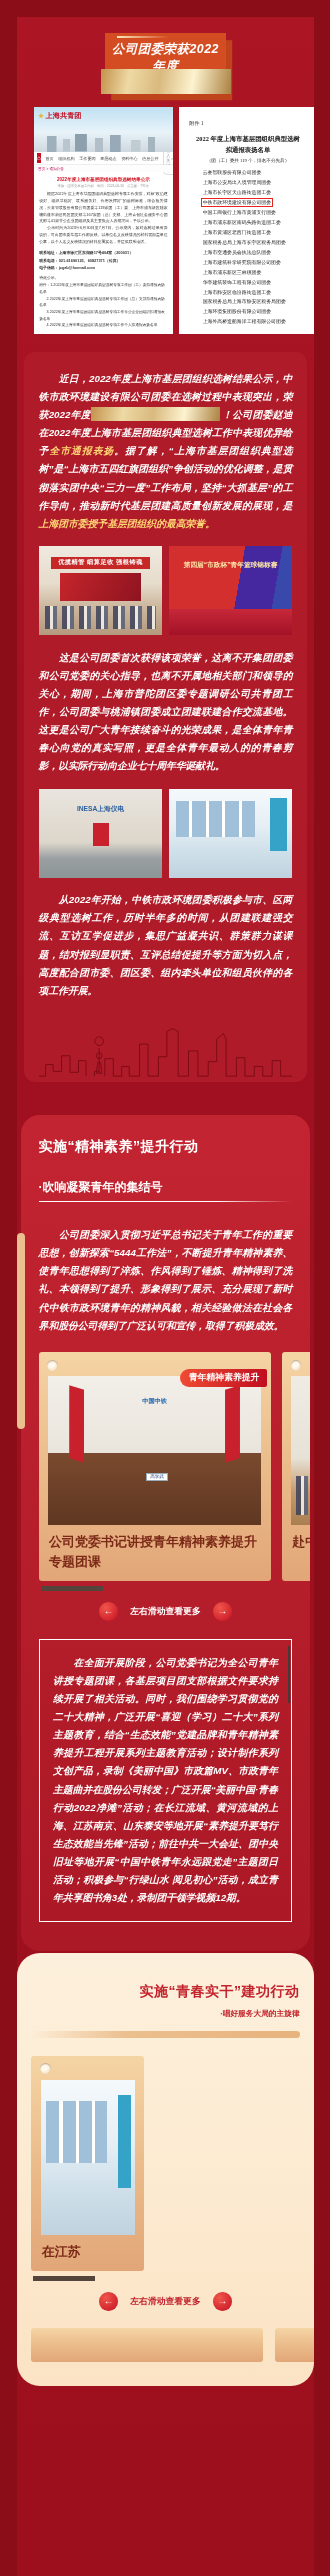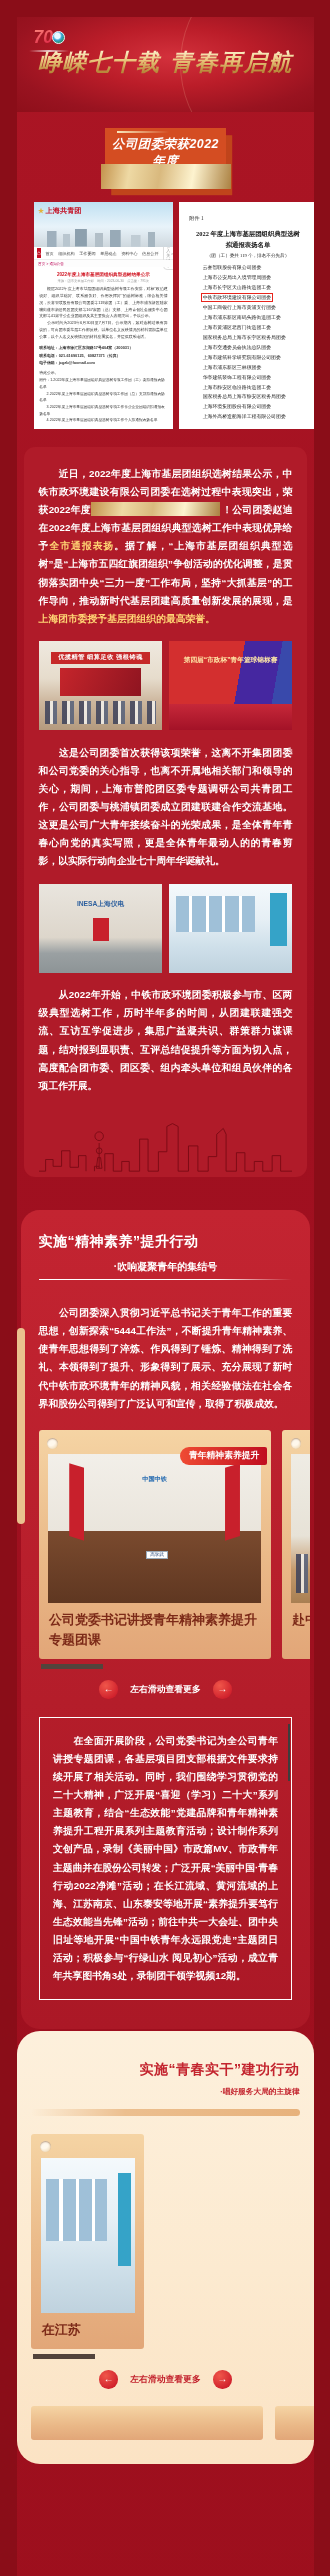--- a/index.html
+++ b/index.html
@@ -69,21 +69,21 @@
 
   .doc-att { font-size:5.2px; color:#222; margin-bottom:7.2px; }
   .doc-title { font-size:6.4px; font-weight:bold; color:#111; text-align:center; line-height:1.6; white-space:pre-line; }
   .doc-note { font-size:4.6px; color:#222; text-align:center; margin:3.1px 0 5.2px; }
   .doc-item { font-size:4.9px; color:#222; line-height:1.62; padding:1px 0 1px 13.4px; }
   .doc-item.boxed { position:relative; }
   .doc-item.boxed span { outline:1px solid #e8251d; outline-offset:1px; }
 
   
   .box1 { margin:18.5px 7.2px 0; background:#b01b29; border-radius:11.3px; padding:17.5px 14.4px 0; overflow:hidden; }
-  .wp { color:#fff; font-size:9.8px; font-weight:bold; line-height:1.85; text-align:justify; }
+  .wp { color:#fff; font-size:9.8px; font-weight:bold; line-height:1.85; text-align:justify;font-style:italic; }
   .wp .gold { color:#ffd574; }
   .gold-inline { display:inline-block; width:129px; height:13.4px; vertical-align:-2.6px; margin-right:2.1px;
     background:linear-gradient(100deg,#c3924c 0%,#eed9a4 25%,#d9b97e 48%,#fdf3cf 72%,#ab8142 100%); }
   .pgrid { display:flex; gap:6.2px; margin:13.4px 0; }
   .pgrid .ph { flex:1; height:89px; }
 
   
   .ph { position:relative; overflow:hidden; background:#ccc; }
   .in-banner { position:absolute; color:#fff; font-weight:bold; text-align:center; }
   .ph-stage { background:linear-gradient(180deg,#efe9df 0%,#e6dccc 42%,#cdb79e 68%,#b49a7e 100%); }
@@ -117,21 +117,21 @@
   .ph-hearts { background:linear-gradient(180deg,#efece4 0%,#e7e2d7 55%,#c49a6c 78%,#a97f52 100%); }
 
   
   .skyline { display:block; width:100%; height:68px; margin-top:14.4px; }
 
   
   .redcard { position:relative; margin:33px 4.1px 0; background:linear-gradient(180deg,#c32431 0%,#b41d2a 60%,#ab1826 100%);
     border-radius:18.5px; padding:15.5px 17.5px 29px; }
   .redcard .accent { position:absolute; left:-4.1px; top:118px; width:8.2px; height:196px; background:#eac18e; border-radius:5.2px; }
   .sec-title-w { color:#fff; font-size:14px; font-weight:bold; letter-spacing:0.5px; margin-top:7.2px; }
-  .sec-sub-w { color:#fff; font-size:10px; font-weight:bold; margin-top:9px;text-align:center; }
+  .sec-sub-w { color:#fff; font-size:12px; font-weight:bold; margin-top:23px; }
   .white-line { height:1px; background:linear-gradient(90deg,#fff 70%,rgba(255,255,255,0)); margin-top:5.2px; }
 
   
   .creamcard { position:relative; background:linear-gradient(180deg,#fdf0dc 0%,#fcead0 55%,#fbe3c4 100%);
     border-radius:23px; padding:30px 14.4px 24px; margin-top:2.1px; }
   .sec-title-r { color:#c3242e; font-size:14px; font-weight:bold; text-align:right; letter-spacing:0.5px; }
   .sec-sub-r { color:#c3242e; font-size:7.7px; font-weight:bold; text-align:right; margin-top:8.2px; }
   .tan-divider { height:6.7px; border-radius:3.6px; margin-top:12.4px;
     background:linear-gradient(90deg,rgba(236,191,143,0) 0%,#ecbf8f 35%,#e7b27c 100%); }
 
@@ -159,27 +159,20 @@
   
   .wbox { position:relative; border:1px solid #fff; margin-top:18.5px; padding:13.4px 13.4px; }
   .wbox .thumb { position:absolute; right:1px; top:5.2px; width:2.6px; height:57px; background:#3d3d3d; } .mt24{margin-top:24px} .mt28{margin-top:14.4px}
 </style>
 </head>
 <body>
 
 <div class="page">
 <div class="content">
 
-  <div class="banner">
-    <div class="logo70">
-      <span class="seven">70</span><span class="zero"></span>
-      <div class="logo-sub"></div>
-    </div>
-    <div class="banner-title">峥嵘七十载  青春再启航</div>
-  </div>
 
   <div class="badge-wrap">
     <div class="badge-box">
       <div class="badge-title">公司团委荣获2022年度</div>
     </div>
     <div class="gold-bar-big"></div>
   </div>
 
   <div class="panels">
     <div class="panel web-panel">

